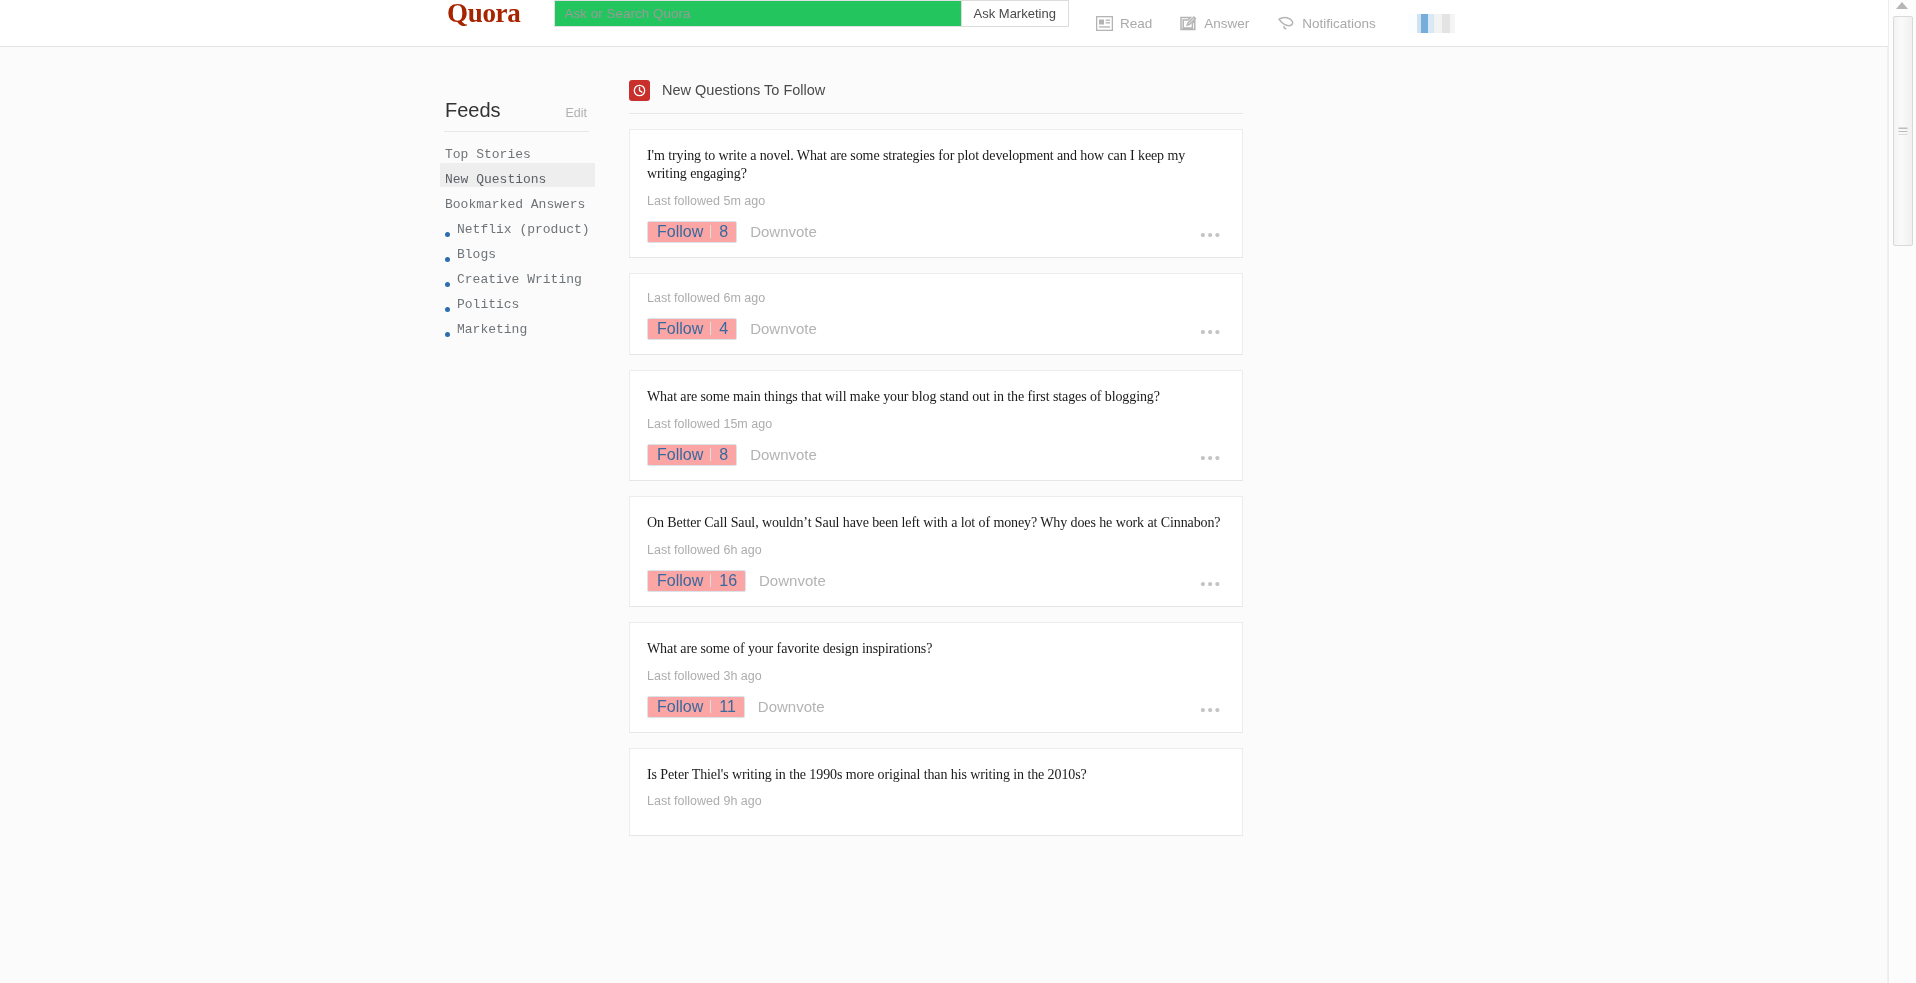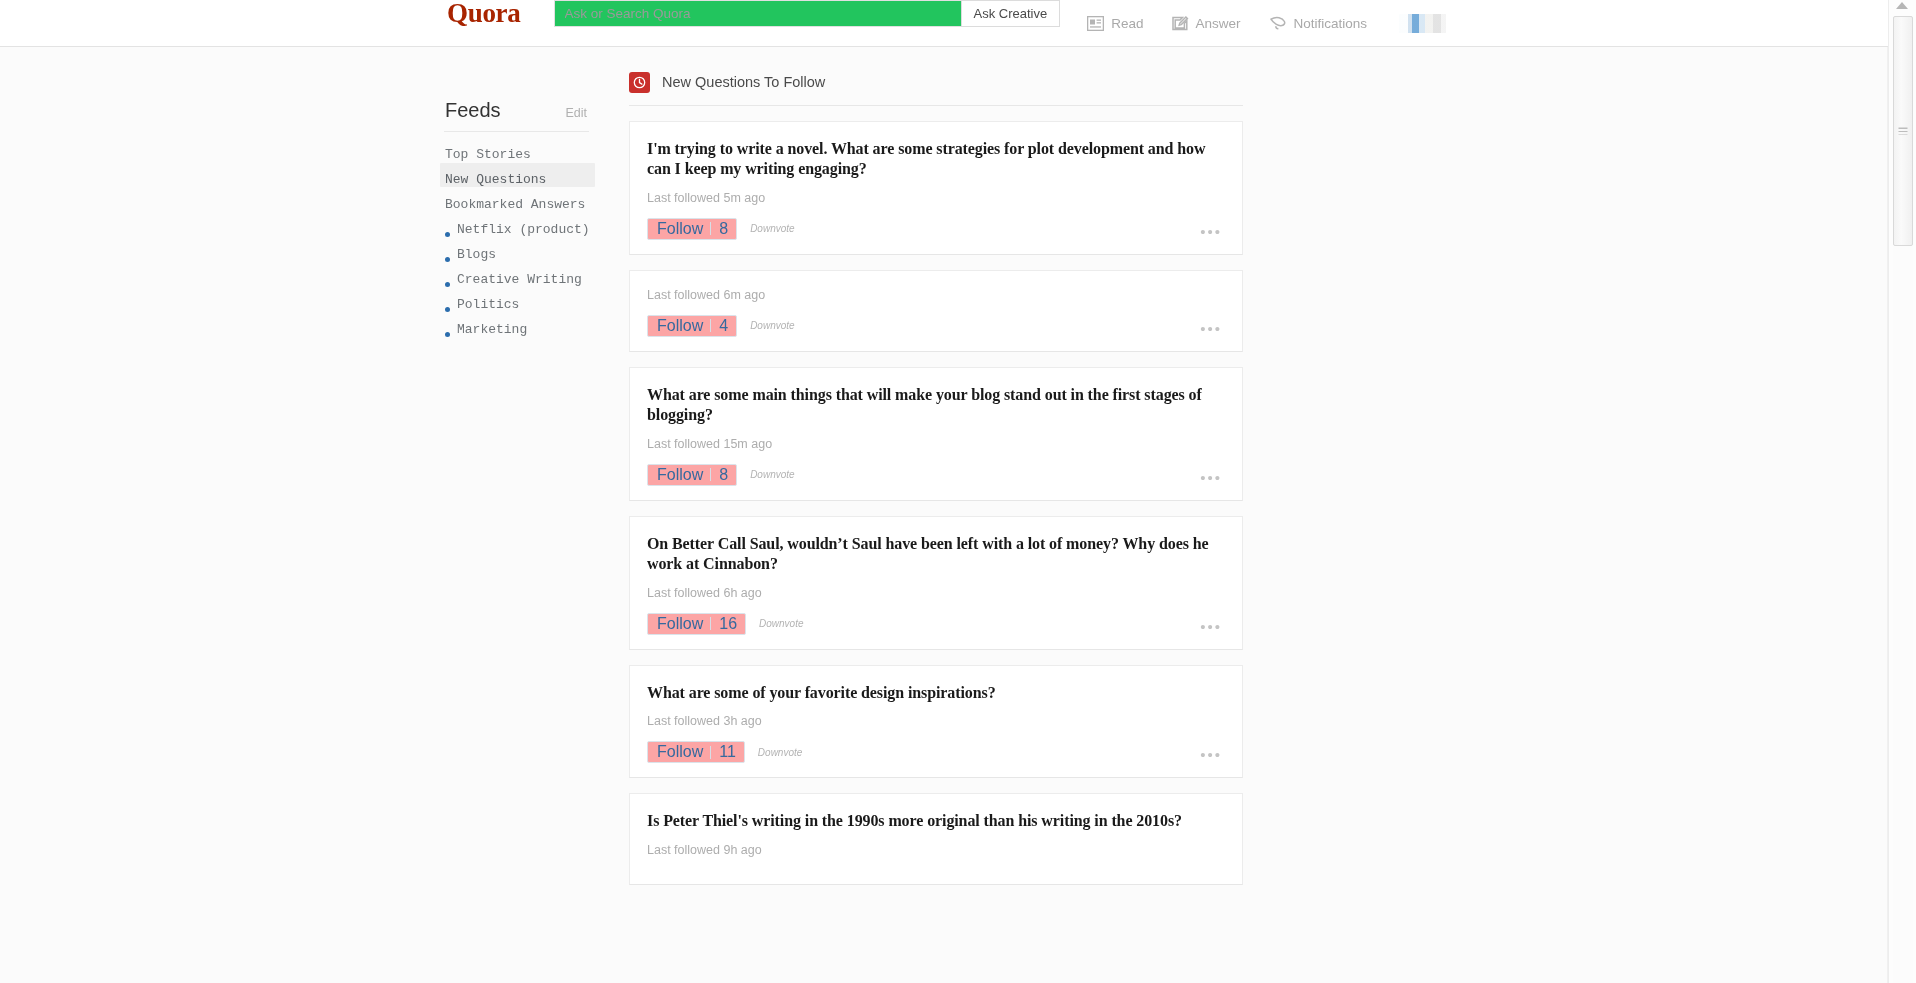--- a/index.html
+++ b/index.html
@@ -145,41 +145,42 @@
 
   
   .feed{
     position:absolute; left:629px; top:25px; width:614px;
   }
   .feed-header{
     display:flex; align-items:center;
     height:34px;
     border-bottom:1px solid #e7e7e7;
     padding-bottom:13px;
+    margin-top:8px;
   }
   .clock-badge{
     width:21px;height:21px;border-radius:3px;
     background:#c9302c;
     display:flex;align-items:center;justify-content:center;
     margin-right:12px; flex:none;
   }
   .feed-title{ font-size:14.5px; color:#4a4a4a; }
 
   .card{
     background:#fff;
     border:1px solid #ececec;
     border-bottom-color:#e6e6e6;
     margin-top:15px;
     padding:17px 20px 14px 17px;
     position:relative;
   }
   .q-title{
     font-family:"Liberation Serif", serif;
-    font-weight:bold;
-    font-size:16px;
+    font-weight:normal;
+    font-size:14px;
     line-height:1.28;
     color:#1a1a1a;
     margin:0 0 11px 0;
     cursor:pointer;
     letter-spacing:-.1px;
   }
   .q-meta{
     font-size:12.5px; color:#adadad; margin-bottom:13px;
   }
   .q-actions{ display:flex; align-items:center; }
@@ -191,21 +192,21 @@
     border-radius:2px;
     font-size:16px;
     color:#36699e;
     cursor:pointer;
     overflow:hidden;
   }
   .follow-lbl{ padding:0 7px 0 9px; }
   .follow-sep{ width:1px; height:13px; background:#d6dee6; }
   .follow-count{ padding:0 8px; color:#36699e; }
   .downvote{
-    font-size:10px; color:#b3b3b3; margin-left:13px; cursor:pointer;font-style:italic;
+    font-size:15px; color:#b3b3b3; margin-left:13px; cursor:pointer;
   }
   .more-btn{
     position:absolute; right:20px; bottom:17px;
     color:#c4c4c4; font-size:15px; letter-spacing:2px;
     cursor:pointer; line-height:10px;
   }
 
   
   .scrollbar{
     position:absolute; right:0; top:0; width:28px; height:983px;
@@ -247,21 +248,21 @@
 </style>
 </head>
 <body>
 
 <div class="topbar">
   <div class="topbar-inner">
     <div class="logo">Quora</div>
 
     <div class="search-wrap">
       <input class="search-input" type="text" placeholder="Ask or Search Quora" style="">
-      <button class="ask-btn">Ask Creative</button>
+      <button class="ask-btn">Ask Marketing</button>
     </div>
 
     <div class="nav-items">
 
       <div class="nav-item">
         <span class="nav-ico">
           <svg width="17" height="15" viewBox="0 0 17 15">
             <rect x="0.5" y="0.5" width="16" height="14" fill="none" stroke="#b4b4b4" stroke-width="1.6"></rect>
             <rect x="3" y="3.5" width="5" height="5" fill="#b4b4b4"></rect>
             <rect x="9.6" y="3.5" width="4.4" height="1.3" fill="#b4b4b4"></rect>

